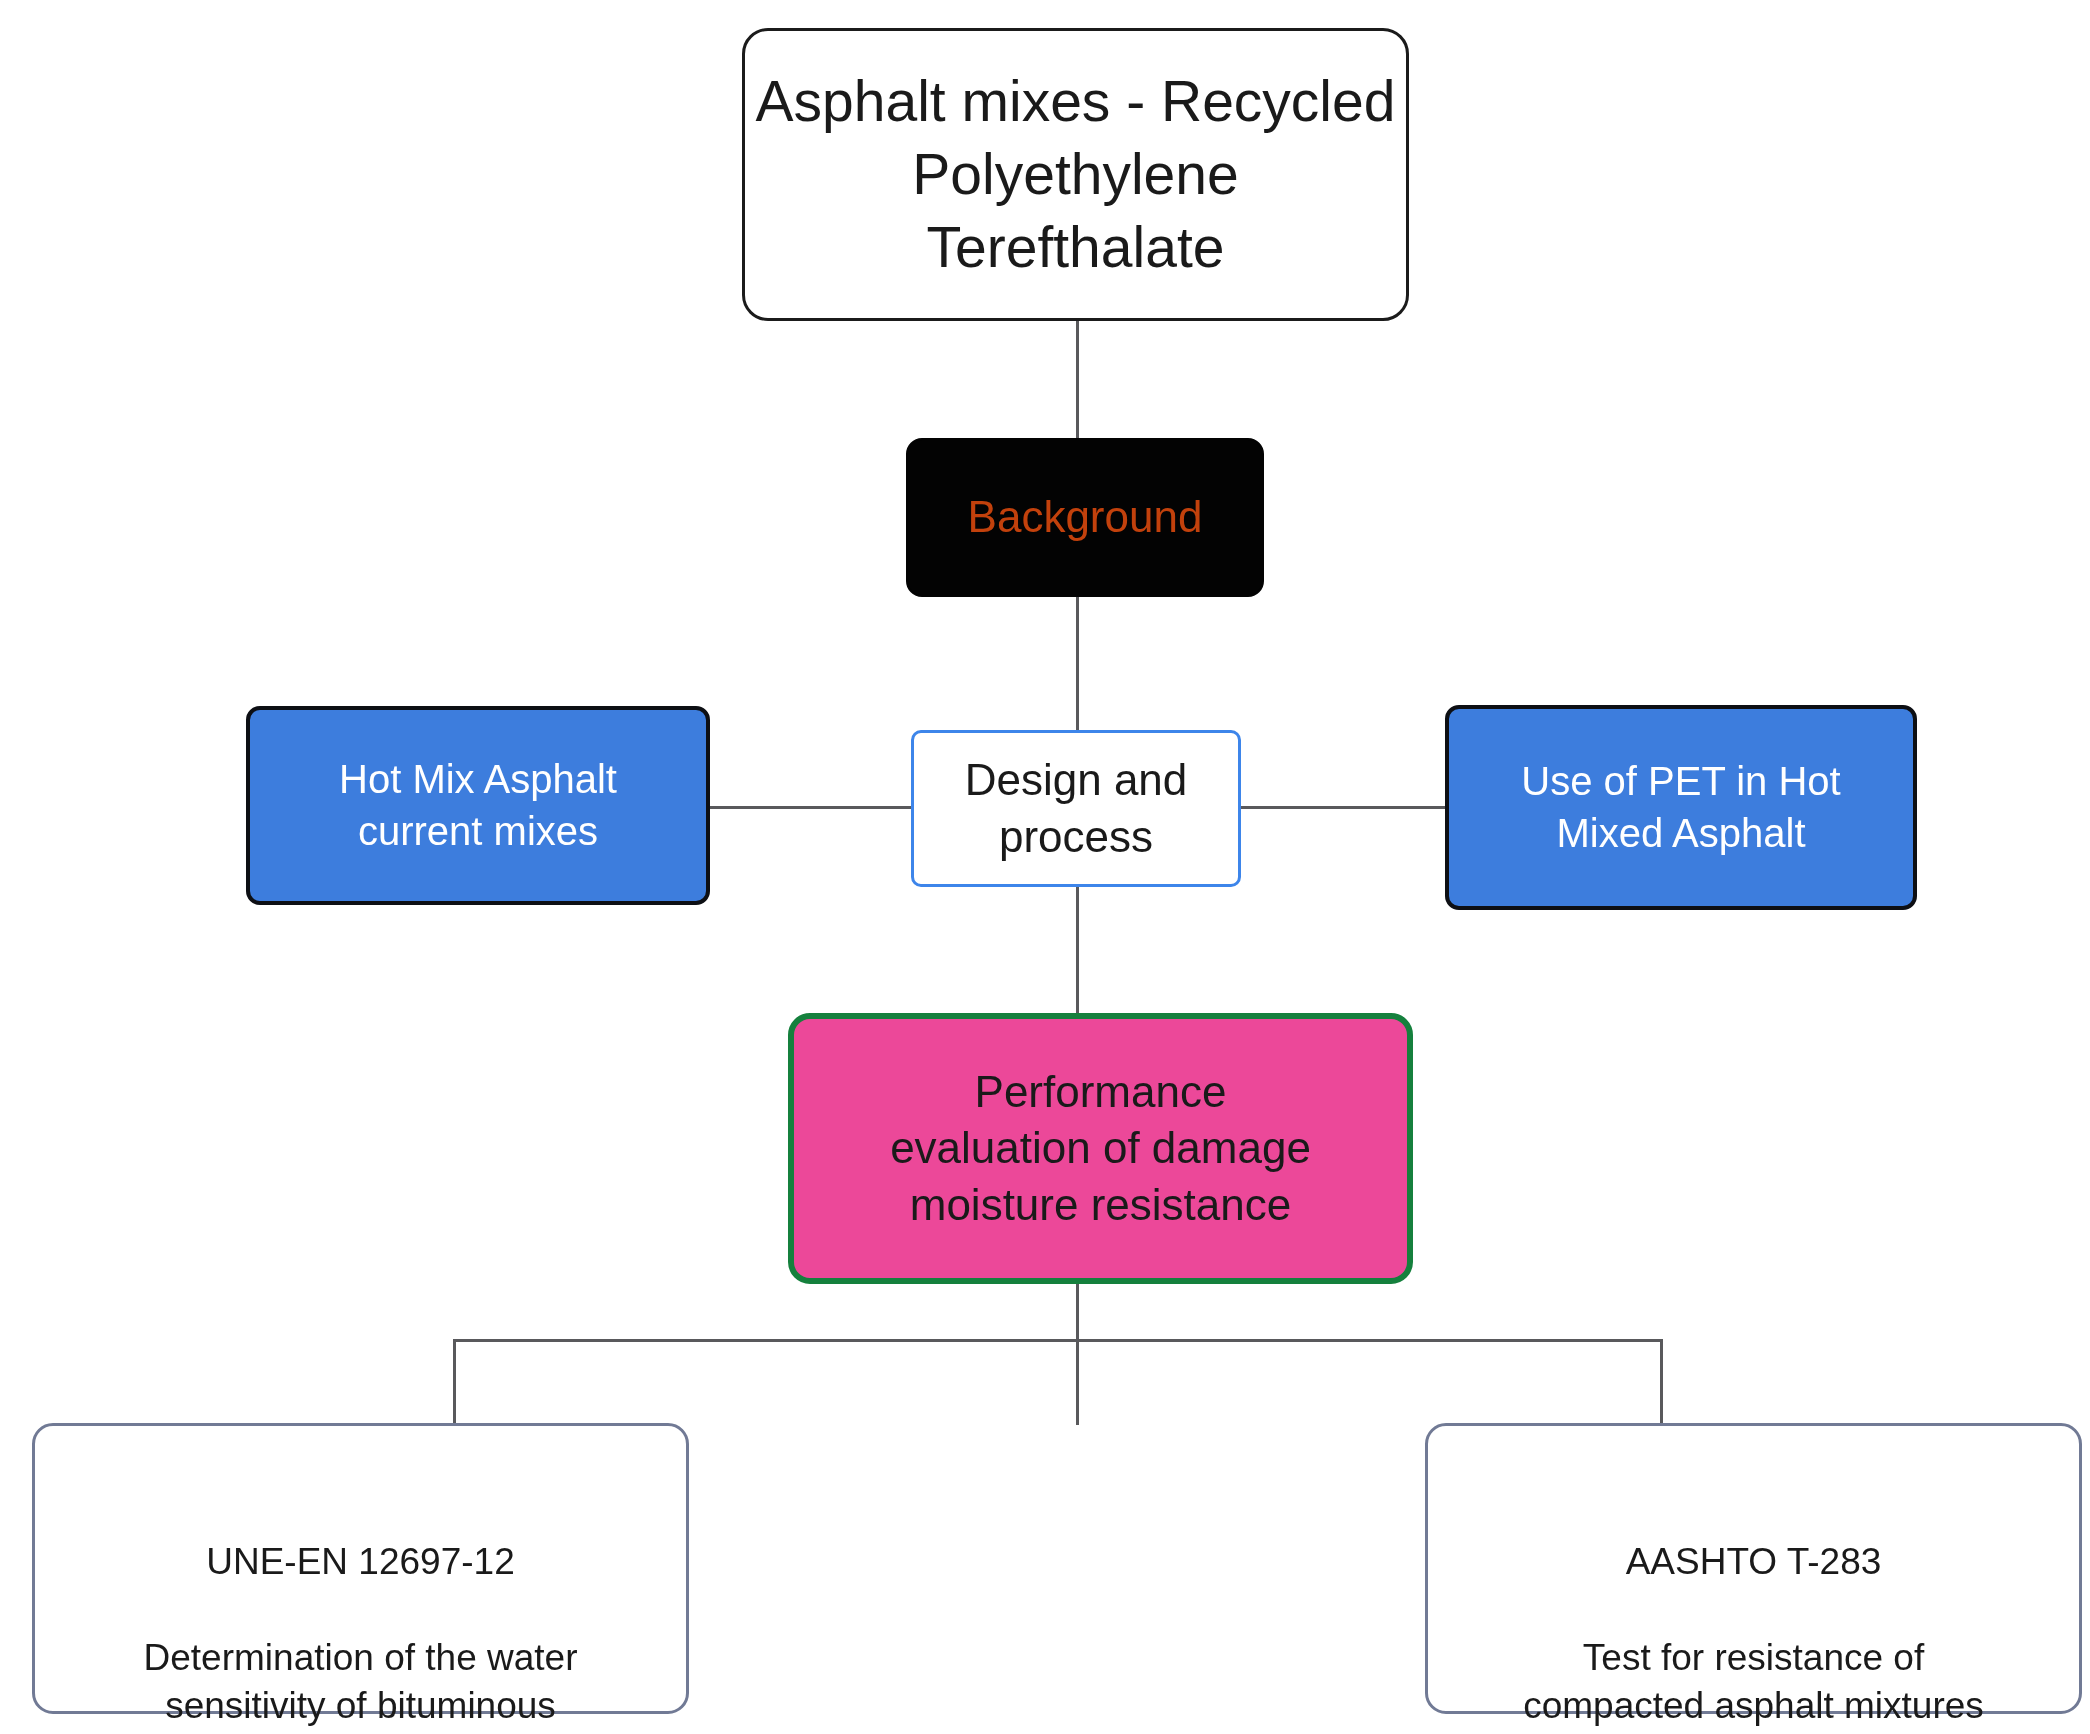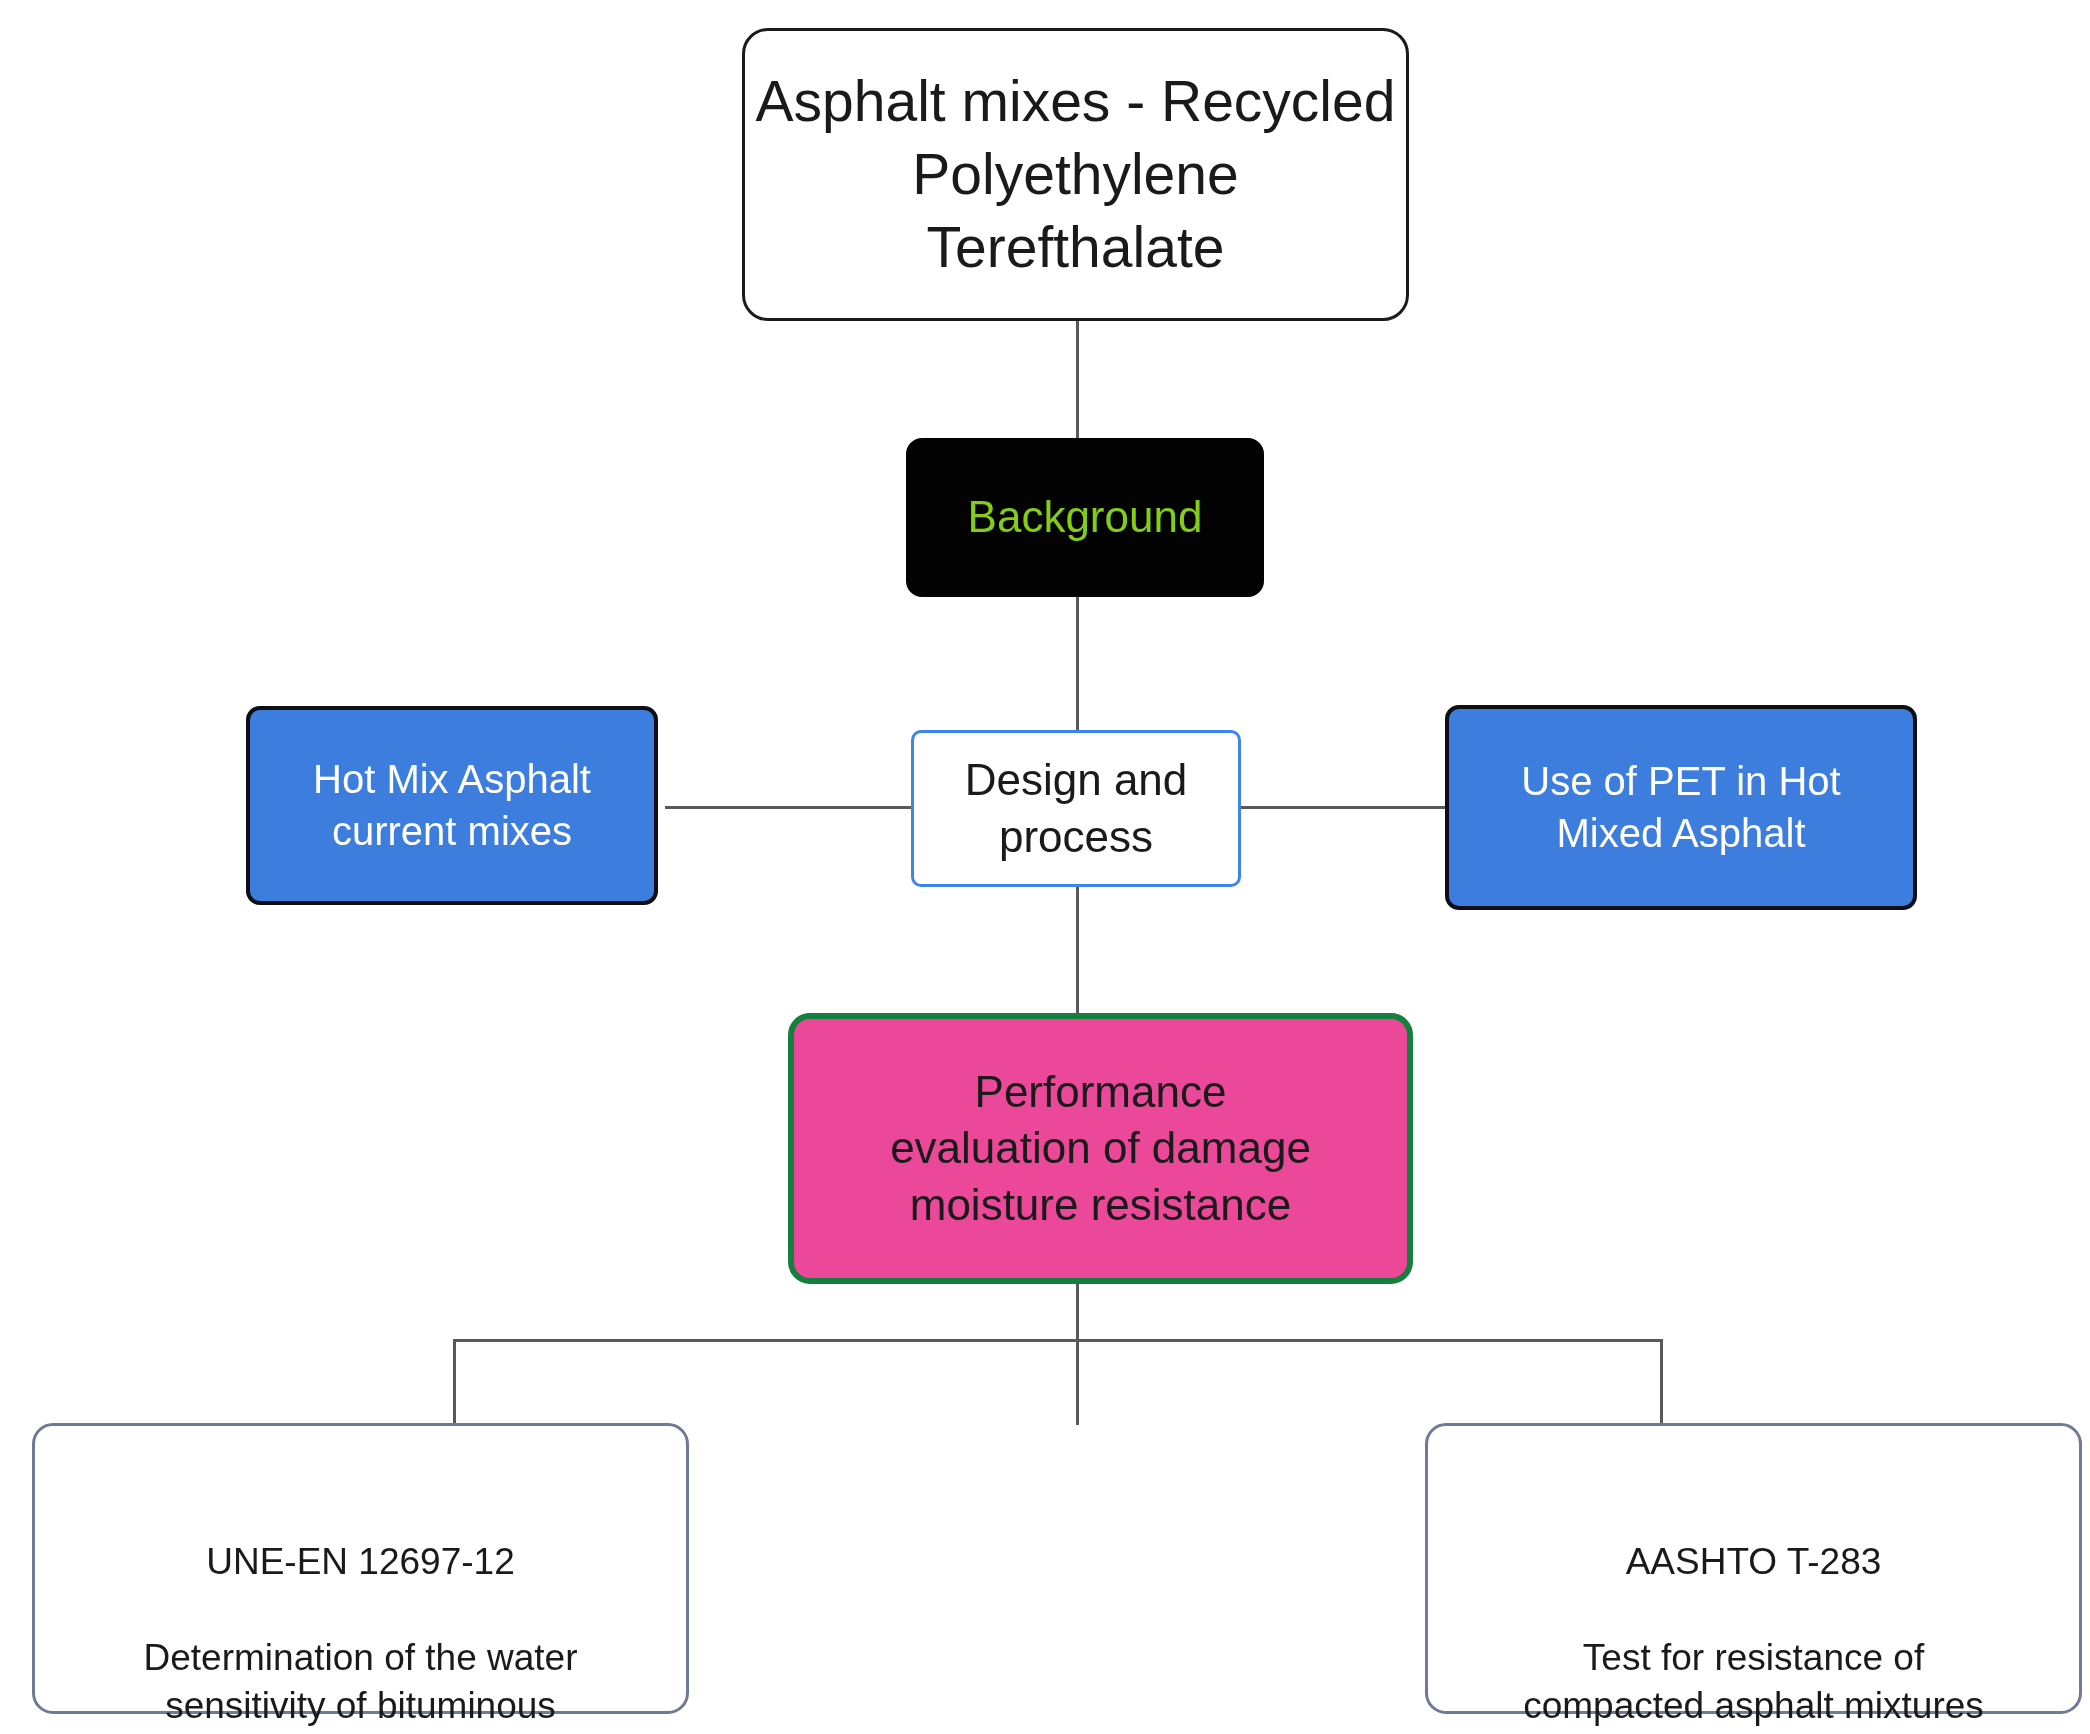--- a/index.html
+++ b/index.html
@@ -37,21 +37,21 @@
   .node-root {
     background: #ffffff;
     border: 3px solid #1b1b1b;
     border-radius: 26px;
     font-size: 57px;
   }
   .node-black {
     background: #030303;
     border: 2px solid #030303;
     border-radius: 16px;
-    color: #84cc16;
+    color: #c2410c;
     font-size: 44px;
   }
   .node-blue {
     background: #3d7ddd;
     border: 4px solid #0d0f14;
     border-radius: 14px;
     color: #ffffff;
     font-size: 40px;
   }
   .node-center {
@@ -107,21 +107,21 @@
   <div class="conn conn-v" style="left:1076px; top:1339px; height:86px;"></div>
 
   <div class="conn conn-v" style="left:1660px; top:1339px; height:86px;"></div>
 
   <div class="node node-root" style="left:742px; top:28px; width:667px; height:293px;">Asphalt mixes - Recycled
 Polyethylene
 Terefthalate</div>
 
   <div class="node node-black" style="left:906px; top:438px; width:358px; height:159px;">Background</div>
 
-  <div class="node node-blue" style="left:246px; top:706px; width:412px; height:199px;">Hot Mix Asphalt
+  <div class="node node-blue" style="left:246px; top:706px; width:464px; height:199px;">Hot Mix Asphalt
 current mixes</div>
 
   <div class="node node-center" style="left:911px; top:730px; width:330px; height:157px;">Design and
 process</div>
 
   <div class="node node-blue" style="left:1445px; top:705px; width:472px; height:205px;">Use of PET in Hot
 Mixed Asphalt</div>
 
   <div class="node node-gray" style="left:788px; top:1013px; width:625px; height:271px;">Performance
 evaluation of damage

